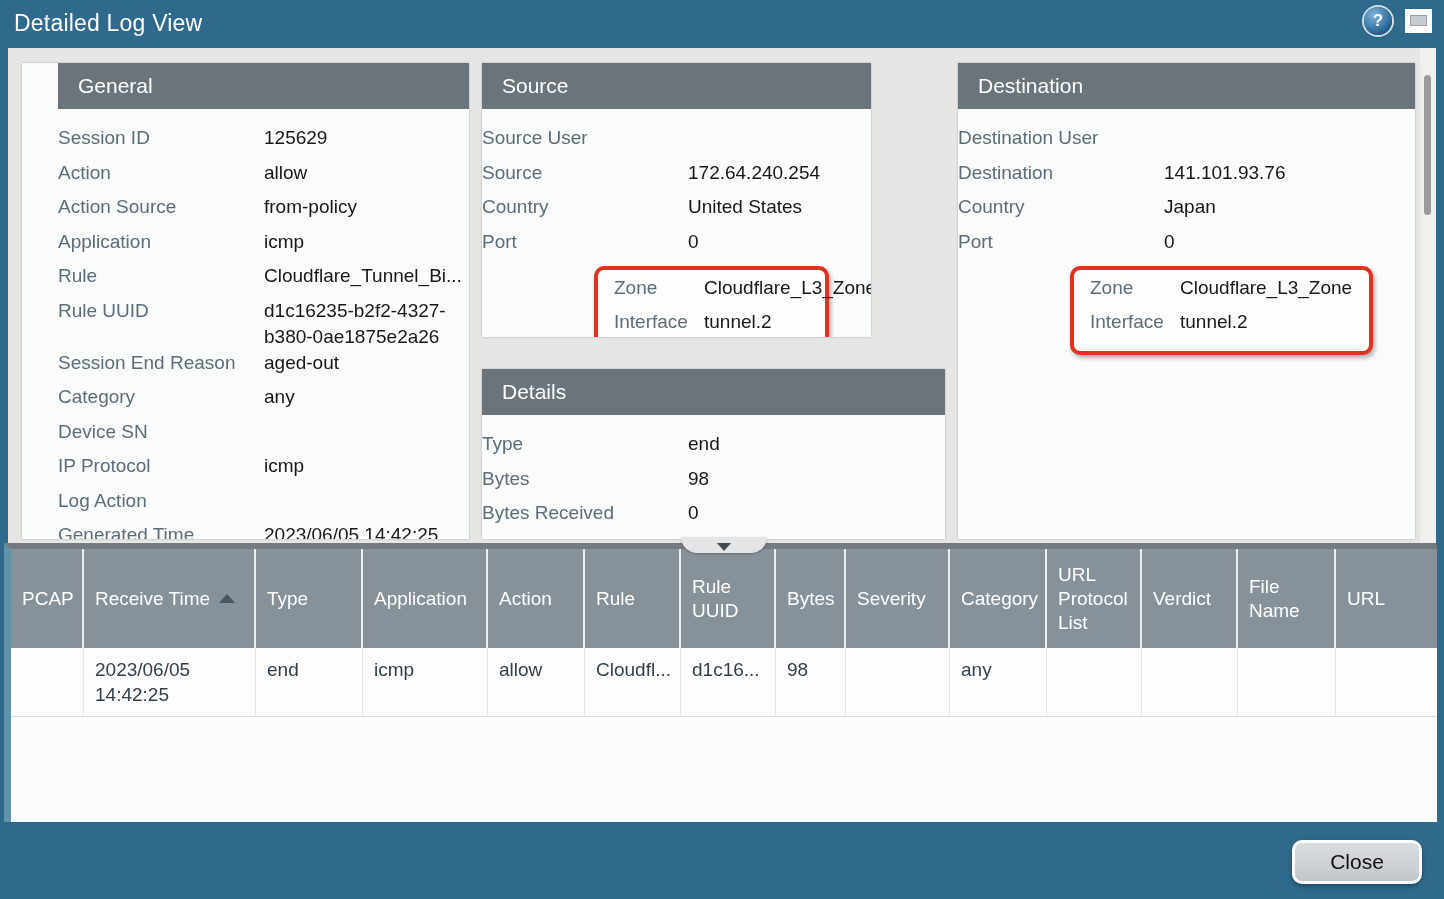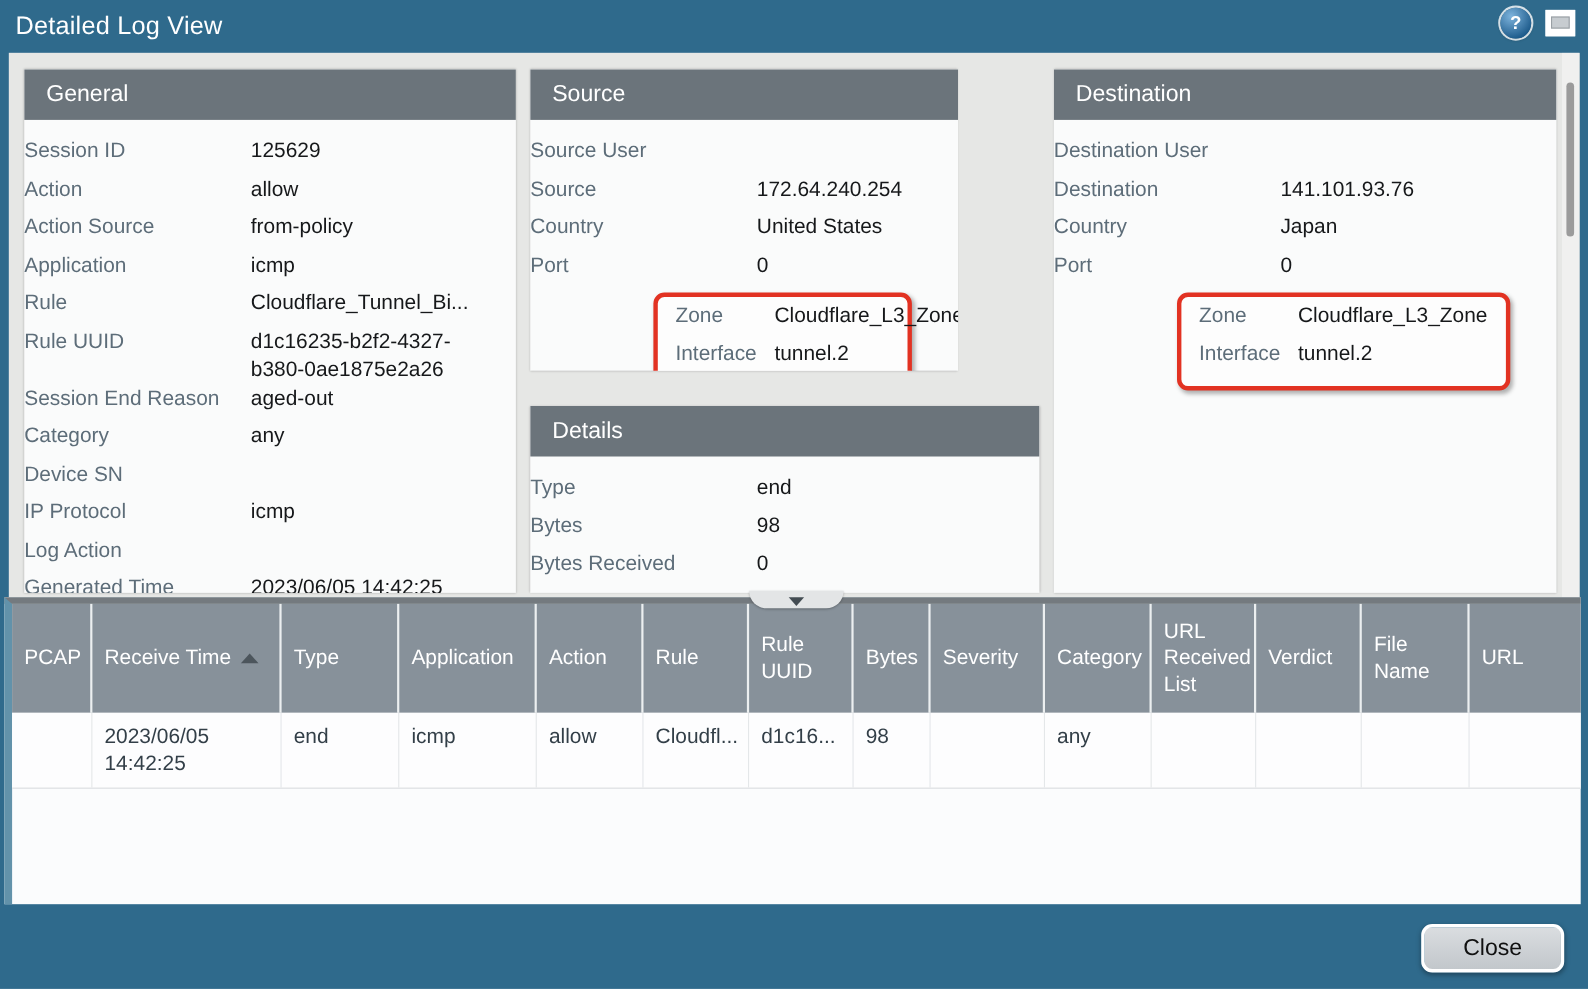--- a/index.html
+++ b/index.html
@@ -29,21 +29,21 @@
   .win-icon-inner { width:17px; height:11px; background:#c7ccd0; border:1px solid #9aa0a5; margin-top:3px; }
 
   
   .content { position:absolute; left:8px; top:48px; width:1428px; height:495px; background:#e6e7e5; overflow:hidden; }
 
   .panel { position:absolute; background:#fafbfb; overflow:hidden; box-shadow:0 0 2px rgba(0,0,0,.25); }
   .panel-header { height:46px; background:#6b747b; color:#ffffff; font-size:21px; font-weight:400;
                   display:flex; align-items:center; padding-left:20px; }
   .panel-body { padding-top:16px; }
 
-  #panel-general      { left:14px;  top:15px;  width:447px; height:476px; }
+  #panel-general      { left:14px;  top:15px;  width:447px; height:476px;padding-left:36px; }
   #panel-source       { left:474px; top:15px;  width:389px; height:274px; }
   #panel-details      { left:474px; top:321px; width:463px; height:170px; }
   #panel-destination  { left:950px; top:15px;  width:457px; height:476px; }
 
   .frow { display:flex; align-items:flex-start; min-height:34.5px; }
   .flabel { flex:none; width:206px; color:#5d6d79; font-size:19px; line-height:26px; }
   .fvalue { color:#16181a; font-size:19px; line-height:26px; max-width:212px; word-wrap:break-word; }
 
   .red-box {
     margin:3px 42px 2px 112px;
@@ -283,21 +283,21 @@
     <div class="th">
         <span>Bytes</span>
       </div>
     <div class="th">
         <span>Severity</span>
       </div>
     <div class="th">
         <span>Category</span>
       </div>
     <div class="th">
-        <span>URL Received List</span>
+        <span>URL Protocol List</span>
       </div>
     <div class="th">
         <span>Verdict</span>
       </div>
     <div class="th">
         <span>File Name</span>
       </div>
     <div class="th">
         <span>URL</span>
       </div>

